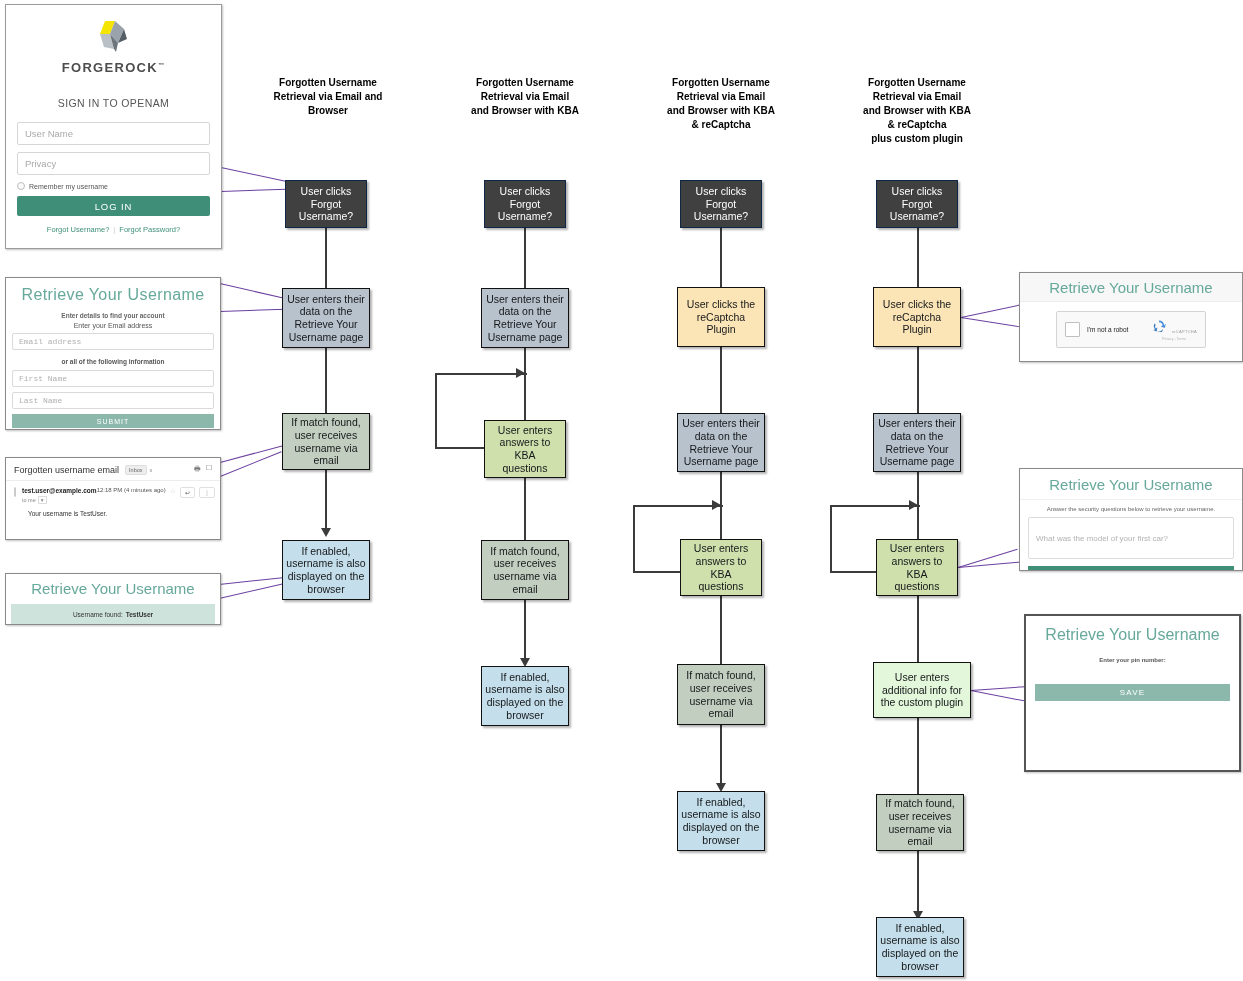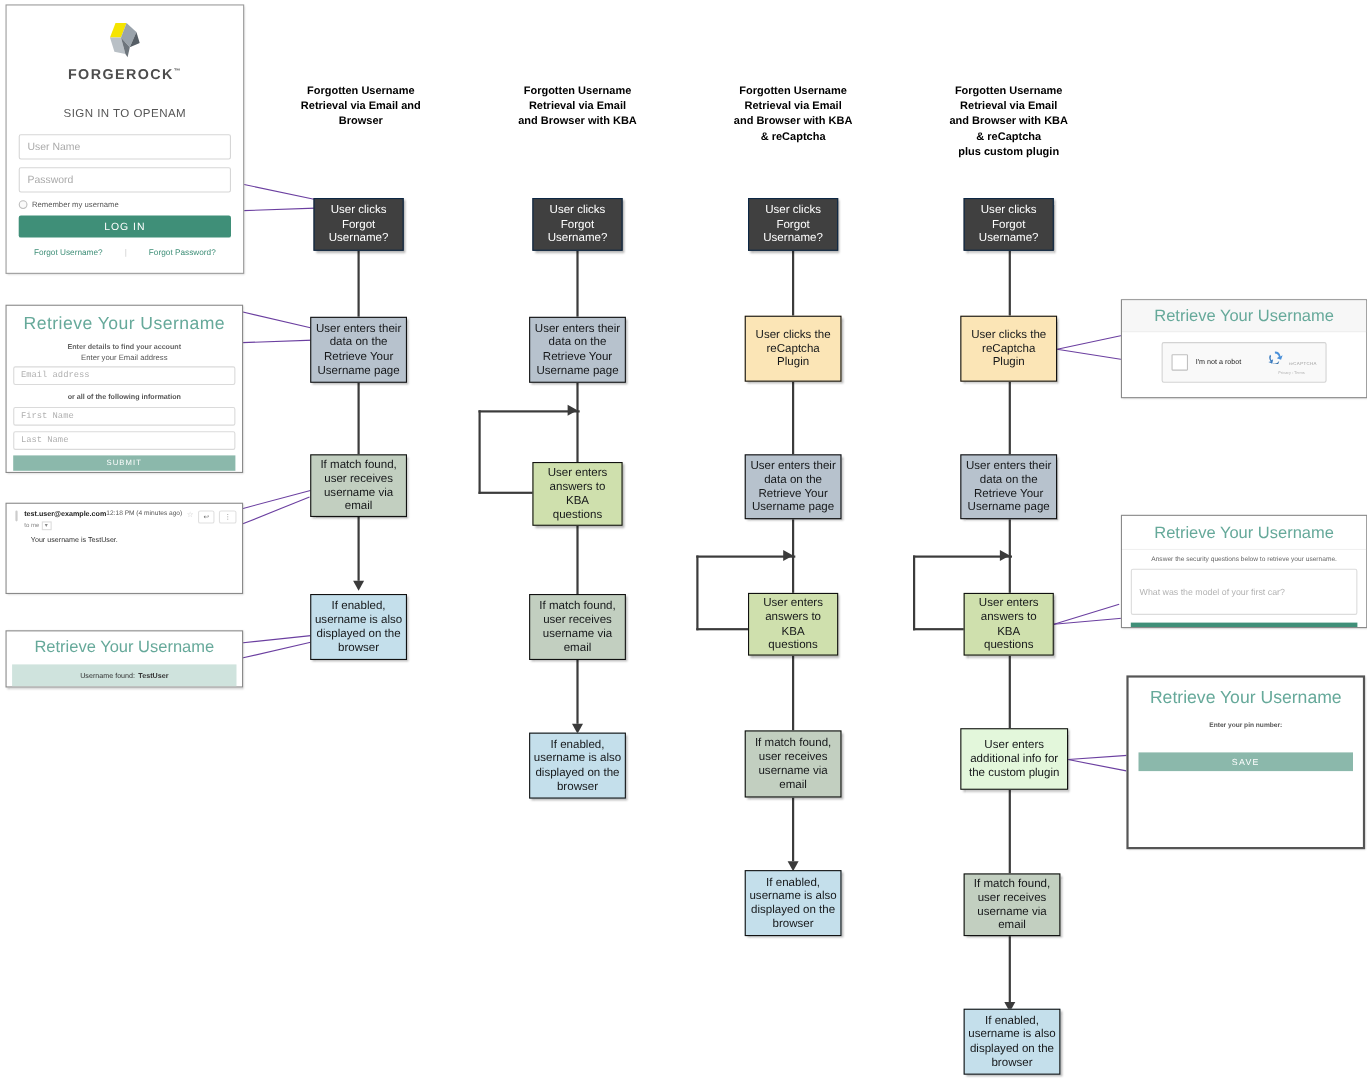--- a/index.html
+++ b/index.html
@@ -45,21 +45,21 @@
   .fr-word{text-align:center;font-size:13px;font-weight:bold;letter-spacing:1.3px;
            color:#4d4d4d;margin-bottom:22px;}
   .fr-word sup{font-size:6px;vertical-align:super;}
   .signin{text-align:center;font-size:10.5px;color:#555;letter-spacing:.4px;margin-bottom:13px;}
   .ipt{height:21px;border:1px solid #d6d6d6;border-radius:2px;margin-bottom:7px;
        display:flex;align-items:center;padding:0 7px;font-size:9.5px;color:#aaa;background:#fff;}
   .rmb{display:flex;align-items:center;gap:4px;font-size:7px;color:#555;margin:3px 0 6px;}
   .rmb .cb{width:6px;height:6px;border:1px solid #bdbdbd;border-radius:50%;background:#fafafa;}
   .btn-green{height:20px;background:#3f8f78;color:#fff;display:flex;align-items:center;
              justify-content:center;font-size:9.5px;letter-spacing:.9px;border-radius:2px;}
-  .forgots{display:flex;align-items:flex-end;justify-content:center;gap:20px;font-size:7.5px;
+  .forgots{display:flex;align-items:flex-end;justify-content:center;gap:4px;font-size:7.5px;
            color:#3f8f78;margin-top:9px;padding-bottom:20px;border-bottom:1px solid #eee;}
   .forgots .sep{color:#ccc;}
 
   
   #retrievePanel{left:5px;top:277px;width:214px;height:151px;}
   .rv-title{text-align:center;font-size:16px;color:#66a99a;letter-spacing:.4px;
             padding:8px 0 7px;font-weight:normal;}
   .rv-hint{text-align:center;font-size:6.5px;color:#666;font-weight:bold;padding:1px 0;}
   .rv-sub{text-align:center;font-size:7px;color:#555;padding:2px 0 4px;}
   .rv-ipt{height:15px;margin:0 6px 5px;border:1px solid #dadada;border-radius:2px;
@@ -226,21 +226,21 @@
           <polygon points="14,2 24,2 19,15 9,15" fill="#f5e400"></polygon>
           <polygon points="24,2 33,10 27,24 19,15" fill="#9aa3ab"></polygon>
           <polygon points="9,15 19,15 23,30 13,28" fill="#b9c0c6"></polygon>
           <polygon points="19,15 27,24 25,33 23,30" fill="#6d757c"></polygon>
           <polygon points="33,10 36,20 27,24" fill="#565e66"></polygon>
         </svg>
       </div>
       <div class="fr-word"><span>FORGEROCK</span><sup>™</sup></div>
       <div class="signin">SIGN IN TO OPENAM</div>
       <div class="ipt">User Name</div>
-      <div class="ipt">Password</div>
+      <div class="ipt">Privacy</div>
       <div class="rmb">
         <span class="cb"></span>
         <span>Remember my username</span>
       </div>
       <div class="btn-green">LOG IN</div>
       <div class="forgots">
         <span>Forgot Username?</span>
         <span class="sep">|</span>
         <span>Forgot Password?</span>
       </div>
@@ -253,20 +253,29 @@
     <div class="rv-hint">Enter details to find your account</div>
     <div class="rv-sub">Enter your Email address</div>
     <div class="rv-ipt">Email address</div>
     <div class="rv-or">or all of the following information</div>
     <div class="rv-ipt">First Name</div>
     <div class="rv-ipt">Last Name</div>
     <div class="rv-btn">SUBMIT</div>
   </div>
 
   <div class="panel" id="emailPanel">
+    <div class="em-head">
+      <span class="em-subj">Forgotten username email</span>
+      <span class="em-tag">Inbox</span>
+      <span class="em-tagx">x</span>
+      <span class="em-icons">
+        <span>🖶</span>
+        <span>☐</span>
+      </span>
+    </div>
     <div class="em-row">
       <span class="em-avatar"></span>
       <span>
         <div class="em-from">test.user@example.com</div>
         <div class="em-tome"><span>to me</span><span class="cv">▾</span></div>
       </span>
       <span class="em-time">12:18 PM (4 minutes ago)</span>
       <span class="em-star">☆</span>
       <span class="em-btn">↩</span>
       <span class="em-btn">⋮</span>

